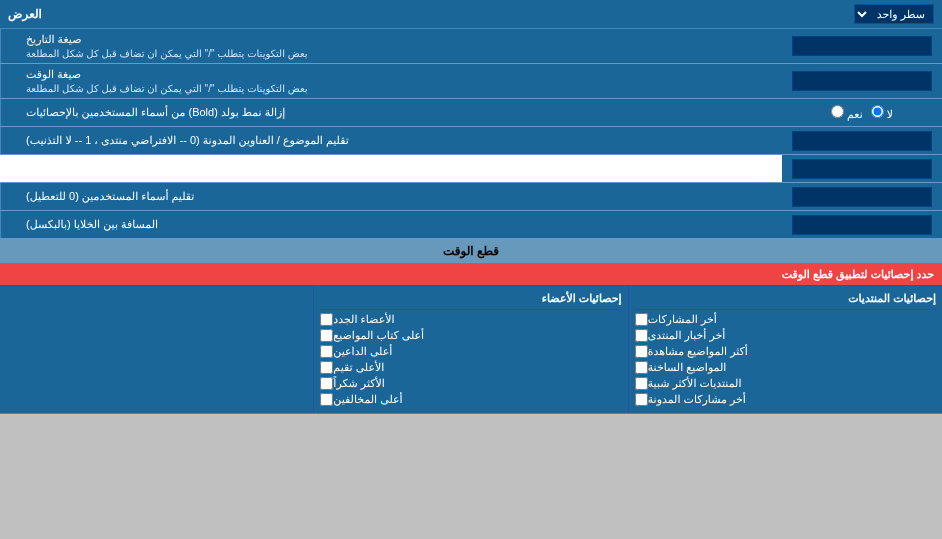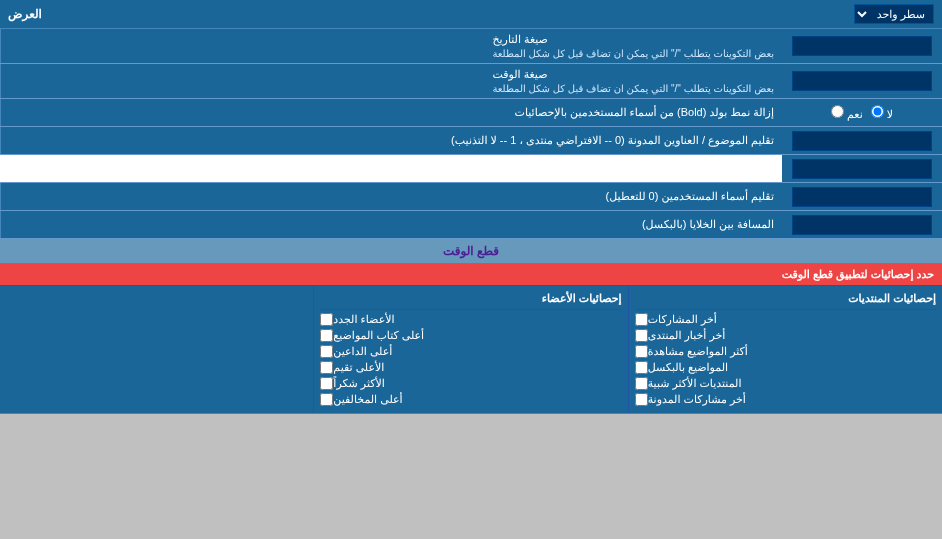--- a/index.html
+++ b/index.html
@@ -17,24 +17,24 @@
     .row {
       display: flex;
       align-items: stretch;
       border-bottom: 1px solid #6699cc;
       min-height: 28px;
     }
     .label-cell {
       background: #1a6699;
       color: #fff;
       flex: 1;
-      padding: 4px 8px;
-      display: flex;
-      align-items: center;
-      justify-content: flex-start;
+      padding: 4px 25px;
+      display: flex;
+      align-items: center;
+      justify-content: flex-end;
       text-align: right;
       font-size: 11px;
       border-left: 1px solid #4488bb;
     }
     .label-cell small {
       font-size: 10px;
       color: #cce6ff;
       display: block;
       margin-top: 2px;
     }
@@ -93,21 +93,21 @@
       display: flex;
       align-items: center;
       justify-content: center;
       gap: 8px;
       padding: 3px 6px;
       color: #fff;
       font-size: 11px;
     }
     .section-header {
       background: #6699bb;
-      color: #4c1d95;
+      color: #000000;
       font-weight: bold;
       font-size: 12px;
       text-align: center;
       padding: 5px;
       border-bottom: 1px solid #4488bb;
     }
     .checkboxes-header {
       background: #ef4444;
       color: #fff;
       font-size: 11px;
@@ -258,21 +258,21 @@
         </div>
         <div class="checkbox-item">
           <span>أخر أخبار المنتدى</span>
           <input type="checkbox" style="">
         </div>
         <div class="checkbox-item">
           <span>أكثر المواضيع مشاهدة</span>
           <input type="checkbox" style="">
         </div>
         <div class="checkbox-item">
-          <span>المواضيع بالبكسل</span>
+          <span>المواضيع الساخنة</span>
           <input type="checkbox" style="">
         </div>
         <div class="checkbox-item">
           <span>المنتديات الأكثر شبية</span>
           <input type="checkbox" style="">
         </div>
         <div class="checkbox-item">
           <span>أخر مشاركات المدونة</span>
           <input type="checkbox" style="">
         </div>

